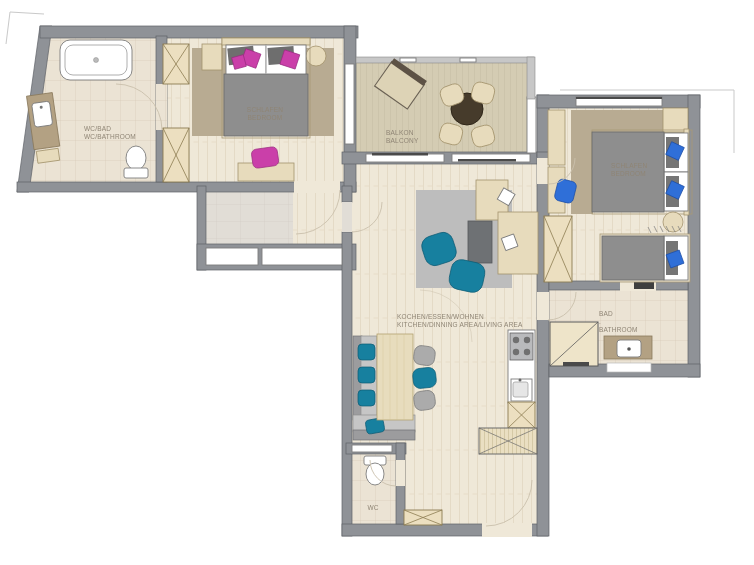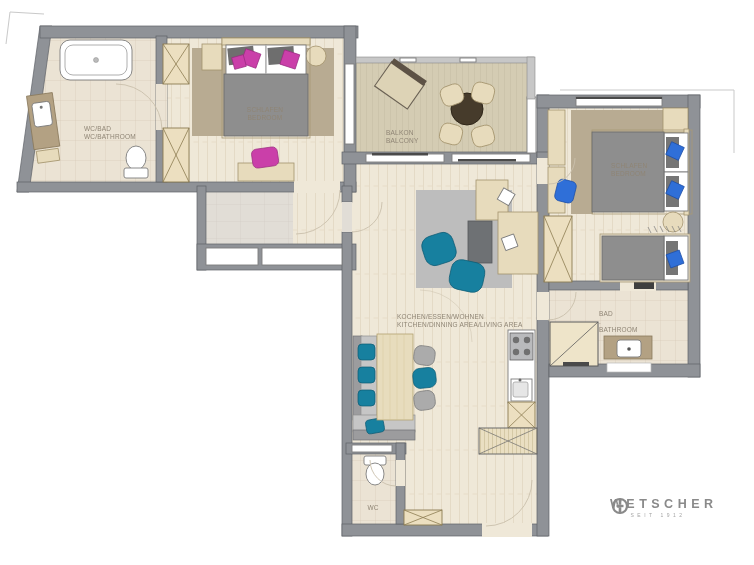--- a/index.html
+++ b/index.html
@@ -339,23 +339,13 @@
   <div class="lbl" style="left:397px;top:297px">
     <span>KOCHEN/ESSEN/WOHNEN</span><span>KITCHEN/DINNING AREA/LIVING AREA</span>
   </div>
   <div class="lbl" style="left:599px;top:294px">
     <span>BAD</span>.<span>BATHROOM</span>
   </div>
   <div class="lbl ctr" style="left:373px;top:488px">
     <span>WC</span>
   </div>
 
-  <div class="logo" style="left:610px;top:496px;width:96px">
-    <svg width="20" height="20" viewBox="0 0 20 20">
-      <circle cx="10" cy="10" r="7" fill="none" stroke="#8a8a8a" stroke-width="2.2"></circle>
-      <rect x="8.7" y="2.5" width="2.6" height="15" fill="#8a8a8a"></rect>
-      <rect x="5" y="8.8" width="10" height="2.4" fill="#ffffff"></rect>
-      <rect x="6.5" y="8.8" width="7" height="2.4" fill="#8a8a8a"></rect>
-    </svg>
-    <div class="name">WETSCHER</div>
-    <div class="tagline">SEIT 1912</div>
-  </div>
 </div>
 
 </body></html>

